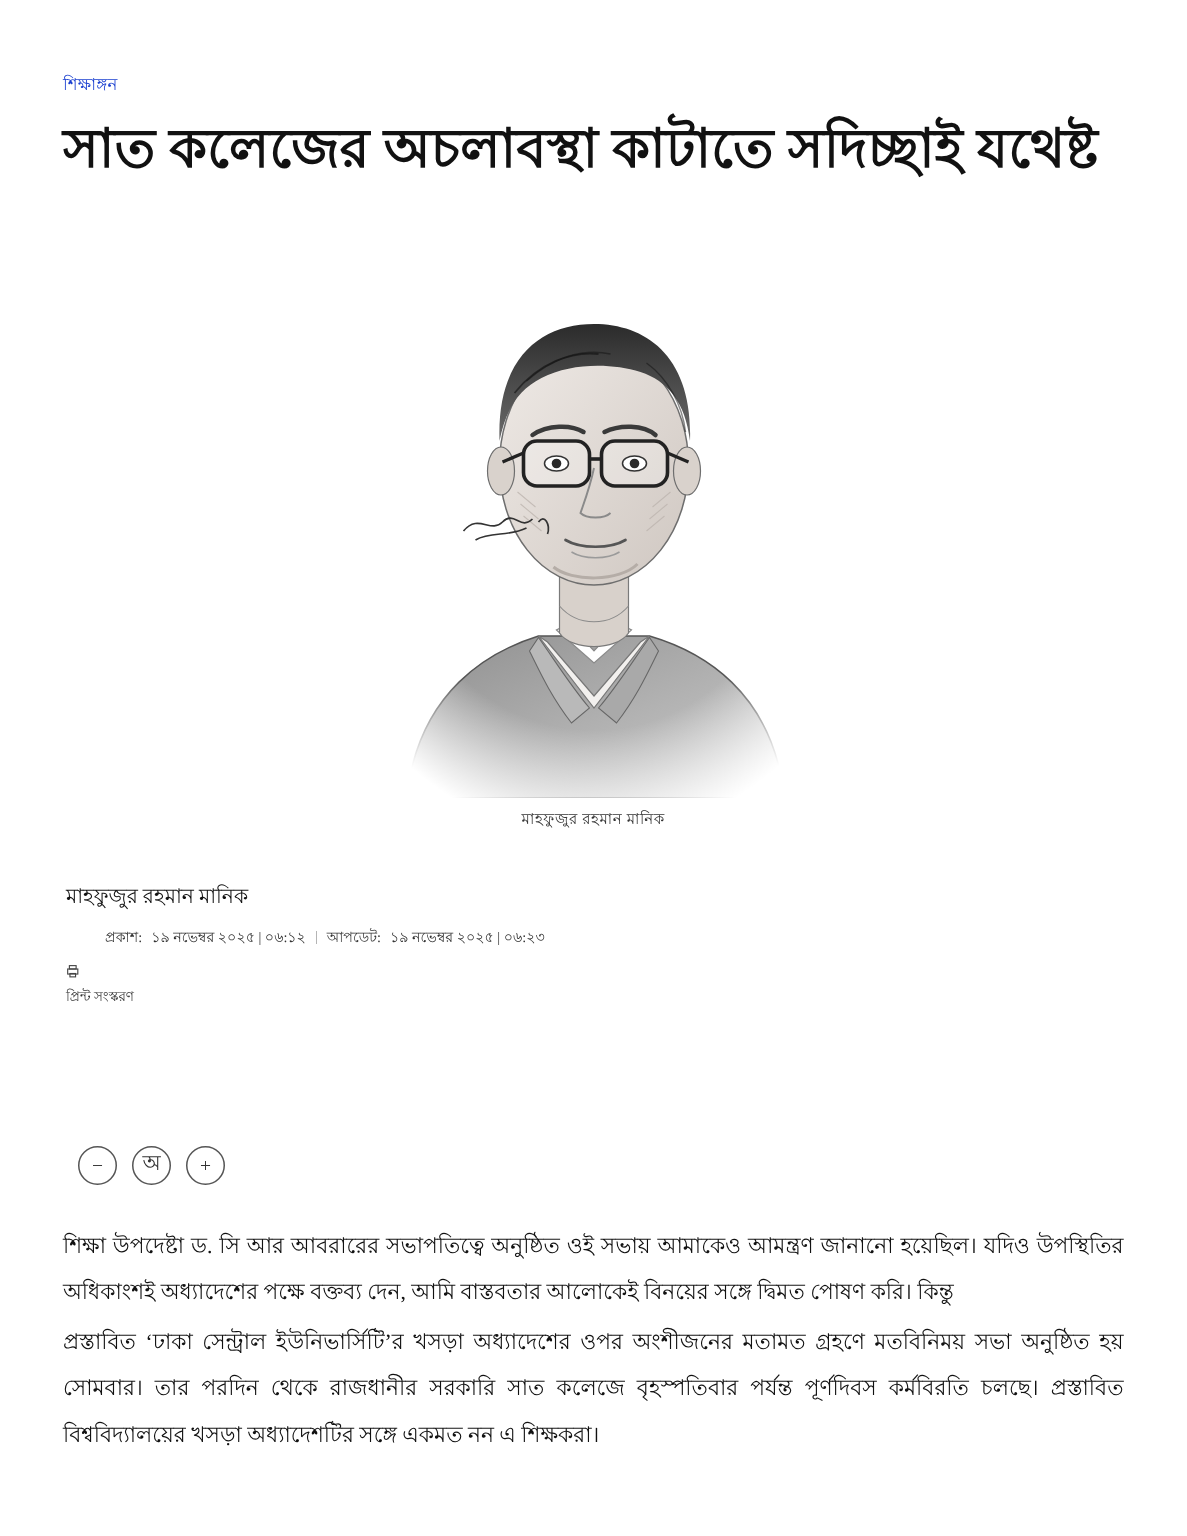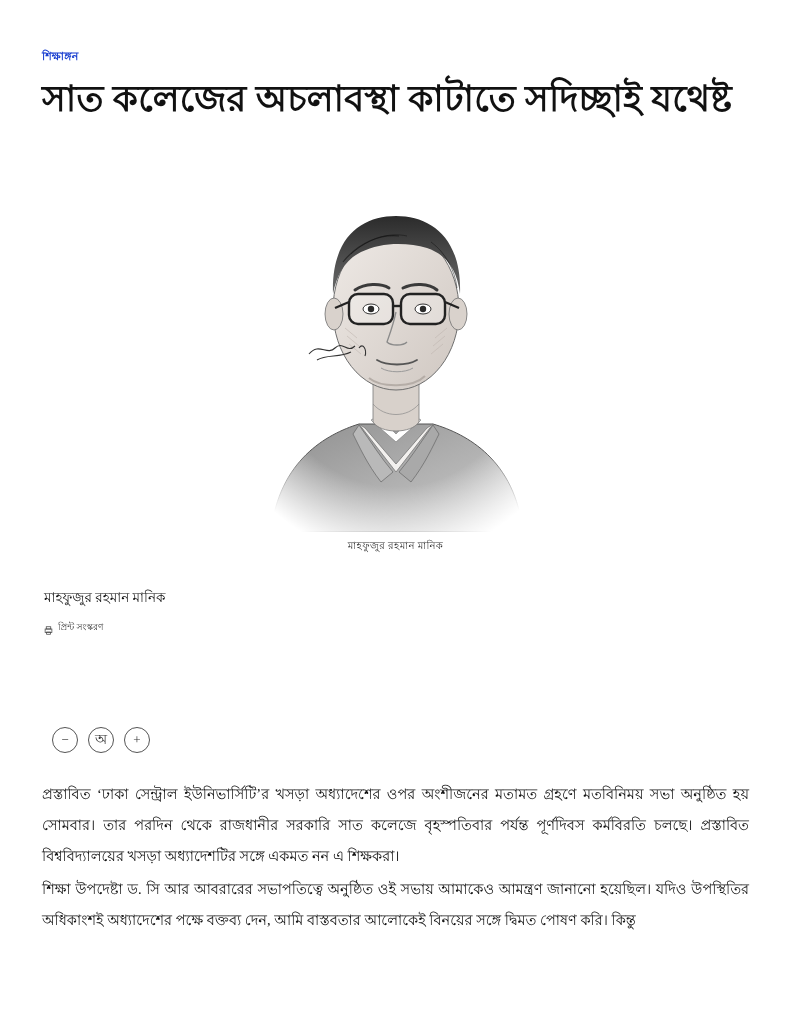--- a/index.html
+++ b/index.html
@@ -18,21 +18,21 @@
     position: relative;
     width: 791px;
     height: 1024px;
     background: #fff;
     box-sizing: border-box;
     padding: 48px 40px 0 40px;
   }
   .kicker {
     color: #1a3fd0;
     font-size: 11px;
-    font-weight: bold;
+    font-weight: normal;
     letter-spacing: 0.2px;
     margin: 0 0 8px 2px;
   }
   .headline {
     font-family: "Liberation Serif", serif;
     font-size: 36px;
     font-weight: bold;
     line-height: 1.35;
     color: #111;
     margin: 0 0 10px 2px;
@@ -79,22 +79,23 @@
   }
   .meta-sep {
     color: #999;
   }
   .print-row {
     margin: 10px 0 0 4px;
     font-family: "Liberation Serif", serif;
     font-size: 9px;
     color: #333;
     display: flex;
-    align-items: flex-end;
+    align-items: flex-start;
     gap: 5px;
+    flex-direction: column;
   }
   .print-icon {
     display: inline-block;
     width: 9px;
     height: 9px;
   }
   .fontsize-row {
     margin: 92px 0 0 12px;
     display: flex;
     align-items: center;
@@ -221,36 +222,43 @@
         </g>
 
         <rect x="0" y="0" width="330" height="390" fill="url(#vig)"></rect>
       </svg>
     </div>
     <div class="figcaption">মাহফুজুর রহমান মানিক</div>
   </div>
 
   <div class="byline">মাহফুজুর রহমান মানিক</div>
 
+  <div class="meta-row">
+    <span>প্রকাশ:</span>
+    <span>১৯ নভেম্বর ২০২৫ | ০৬:১২</span>
+    <span class="meta-sep">|</span>
+    <span>আপডেট:</span>
+    <span>১৯ নভেম্বর ২০২৫ | ০৬:২৩</span>
+  </div>
 
   <div class="print-row">
     <span class="print-icon">
       <svg viewBox="0 0 12 12" width="9" height="9">
           <rect x="3" y="1" width="6" height="3" fill="none" stroke="#444" stroke-width="1"></rect>
           <rect x="1.5" y="4" width="9" height="4.5" fill="none" stroke="#444" stroke-width="1"></rect>
           <rect x="3.5" y="8" width="5" height="3" fill="none" stroke="#444" stroke-width="1"></rect>
         </svg>
     </span>
     <span>প্রিন্ট সংস্করণ</span>
   </div>
 
   <div class="fontsize-row">
     <div class="circle-btn small">−</div>
     <div class="circle-btn">অ</div>
     <div class="circle-btn small">+</div>
   </div>
 
   <div class="body-copy">
+    <p>শিক্ষা উপদেষ্টা ড. সি আর আবরারের সভাপতিত্বে অনুষ্ঠিত ওই সভায় আমাকেও আমন্ত্রণ জানানো হয়েছিল। যদিও উপস্থিতির অধিকাংশই অধ্যাদেশের পক্ষে বক্তব্য দেন, আমি বাস্তবতার আলোকেই বিনয়ের সঙ্গে দ্বিমত পোষণ করি। কিন্তু</p>
     <p>প্রস্তাবিত ‘ঢাকা সেন্ট্রাল ইউনিভার্সিটি’র খসড়া অধ্যাদেশের ওপর অংশীজনের মতামত গ্রহণে মতবিনিময় সভা অনুষ্ঠিত হয় সোমবার। তার পরদিন থেকে রাজধানীর সরকারি সাত কলেজে বৃহস্পতিবার পর্যন্ত পূর্ণদিবস কর্মবিরতি চলছে। প্রস্তাবিত বিশ্ববিদ্যালয়ের খসড়া অধ্যাদেশটির সঙ্গে একমত নন এ শিক্ষকরা।</p>
-    <p>শিক্ষা উপদেষ্টা ড. সি আর আবরারের সভাপতিত্বে অনুষ্ঠিত ওই সভায় আমাকেও আমন্ত্রণ জানানো হয়েছিল। যদিও উপস্থিতির অধিকাংশই অধ্যাদেশের পক্ষে বক্তব্য দেন, আমি বাস্তবতার আলোকেই বিনয়ের সঙ্গে দ্বিমত পোষণ করি। কিন্তু</p>
   </div>
 
 </div>
 
 </body></html>

